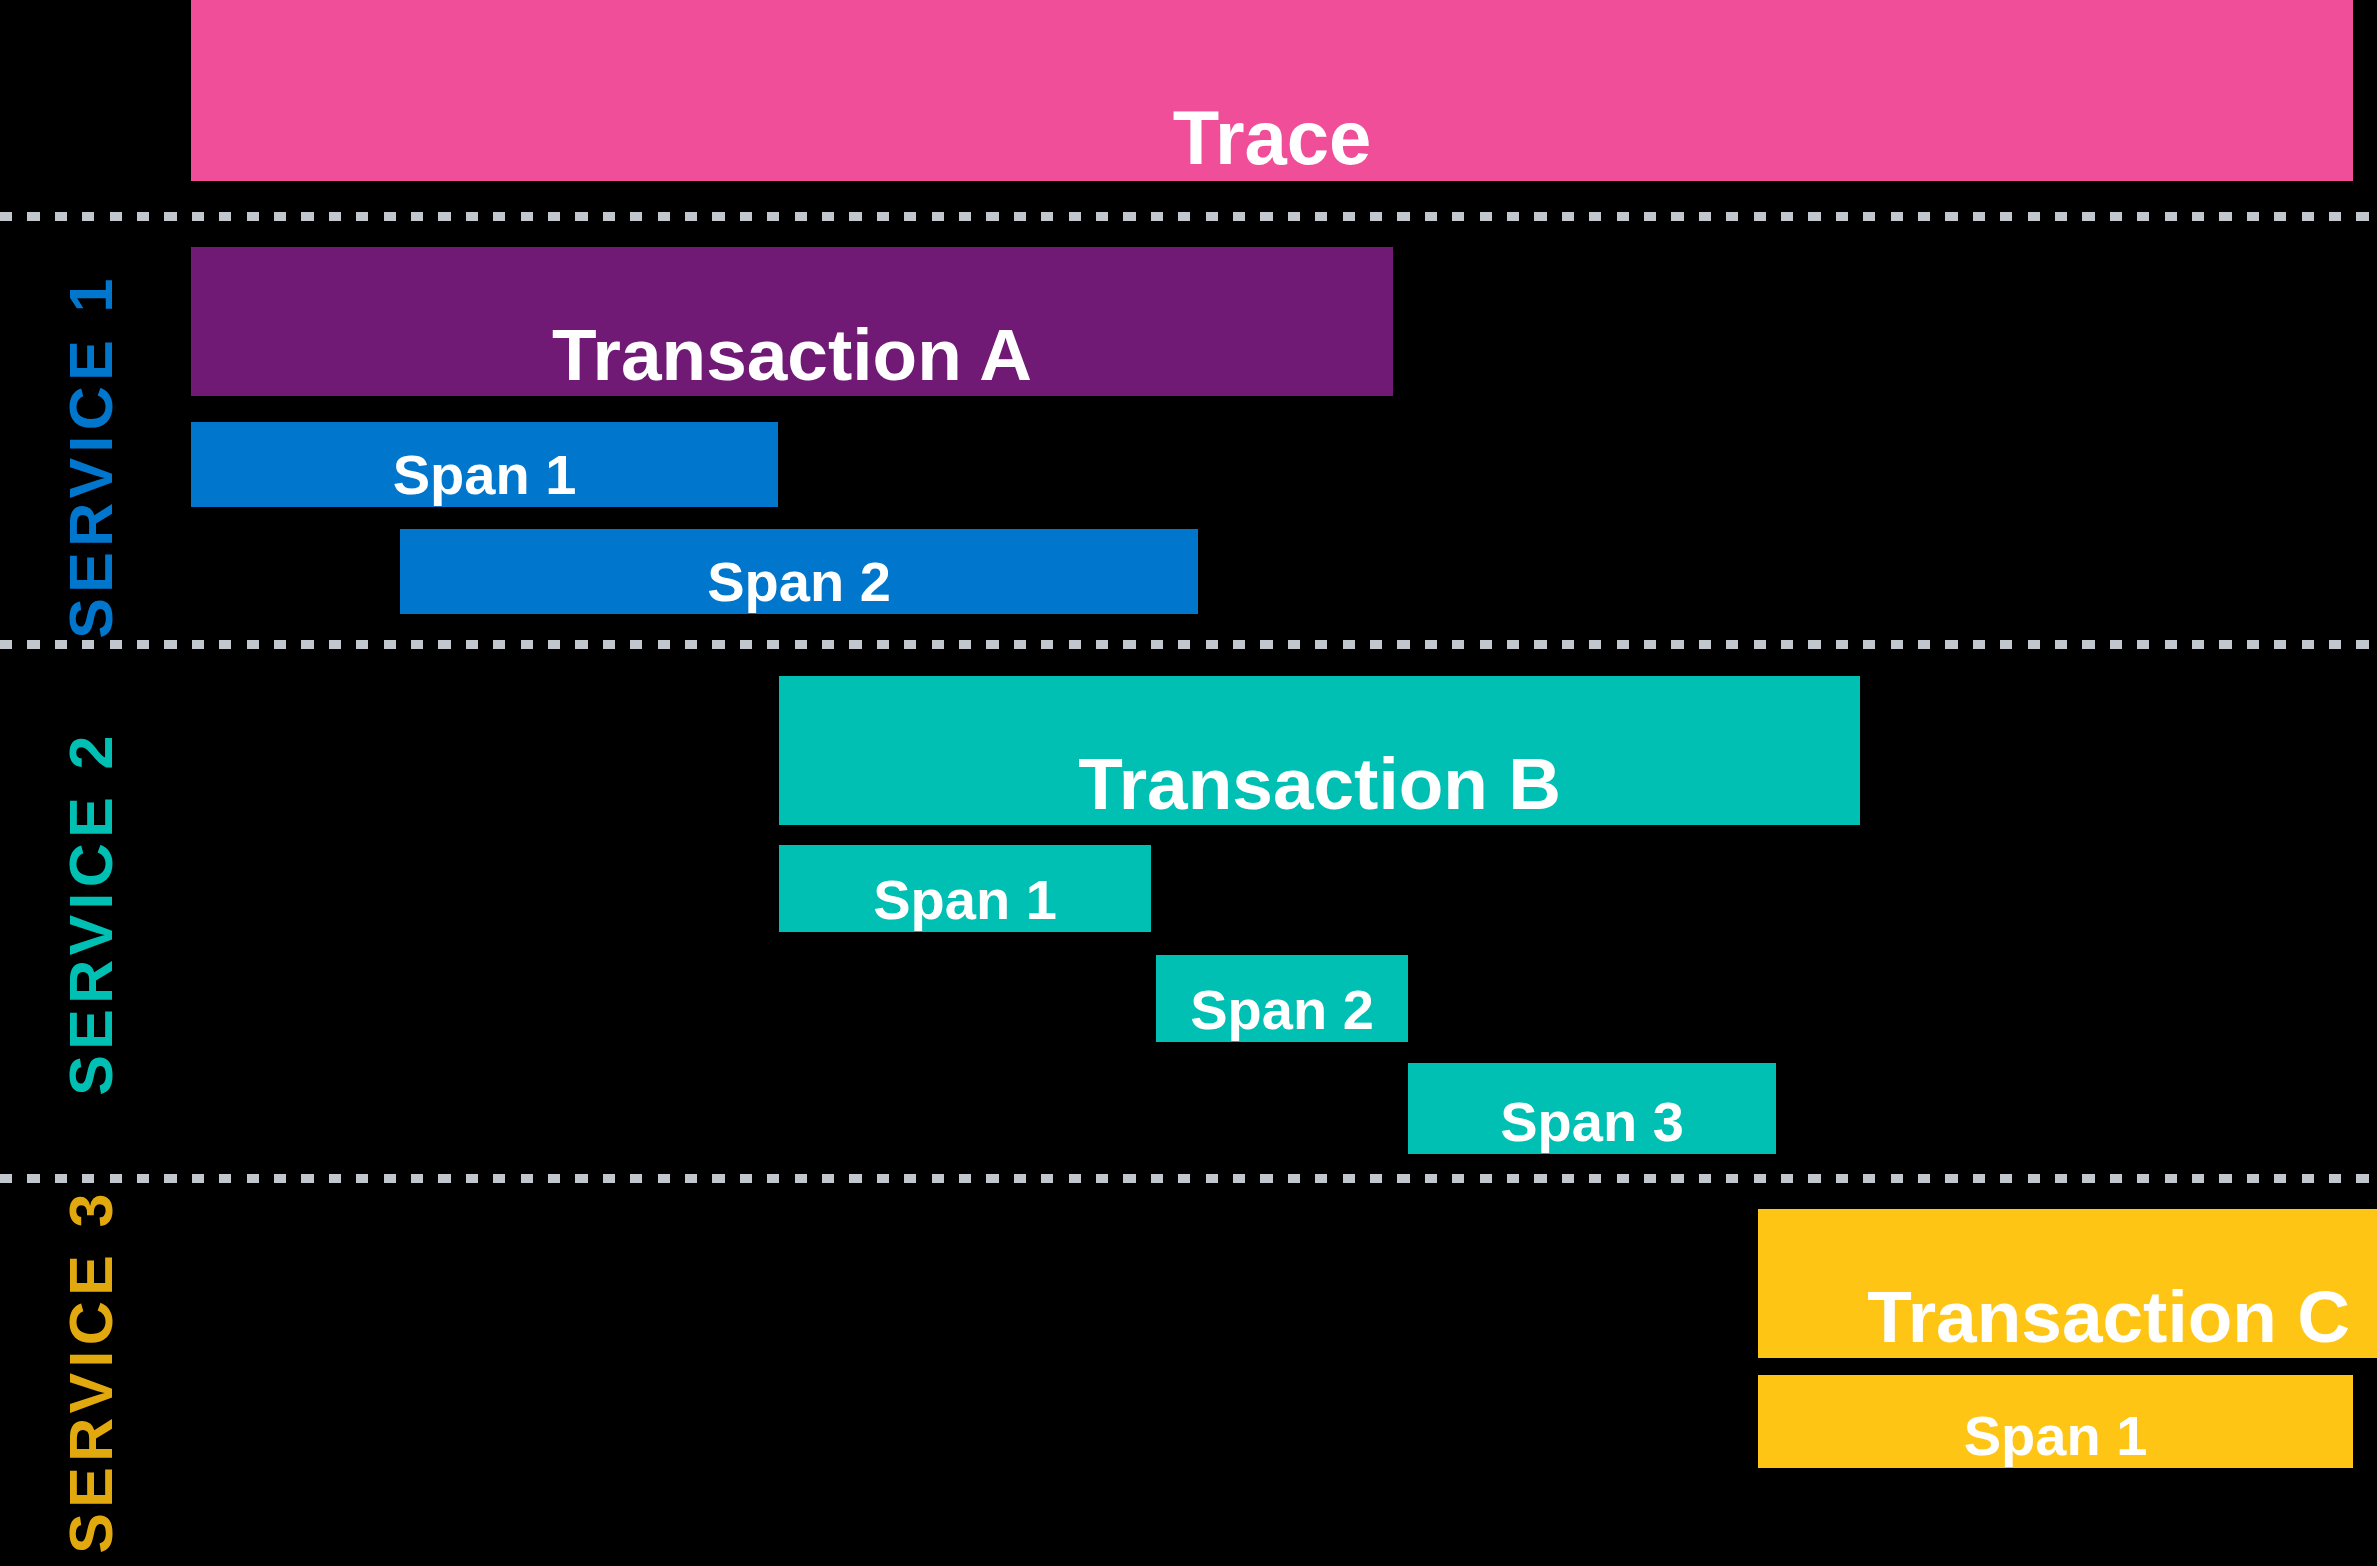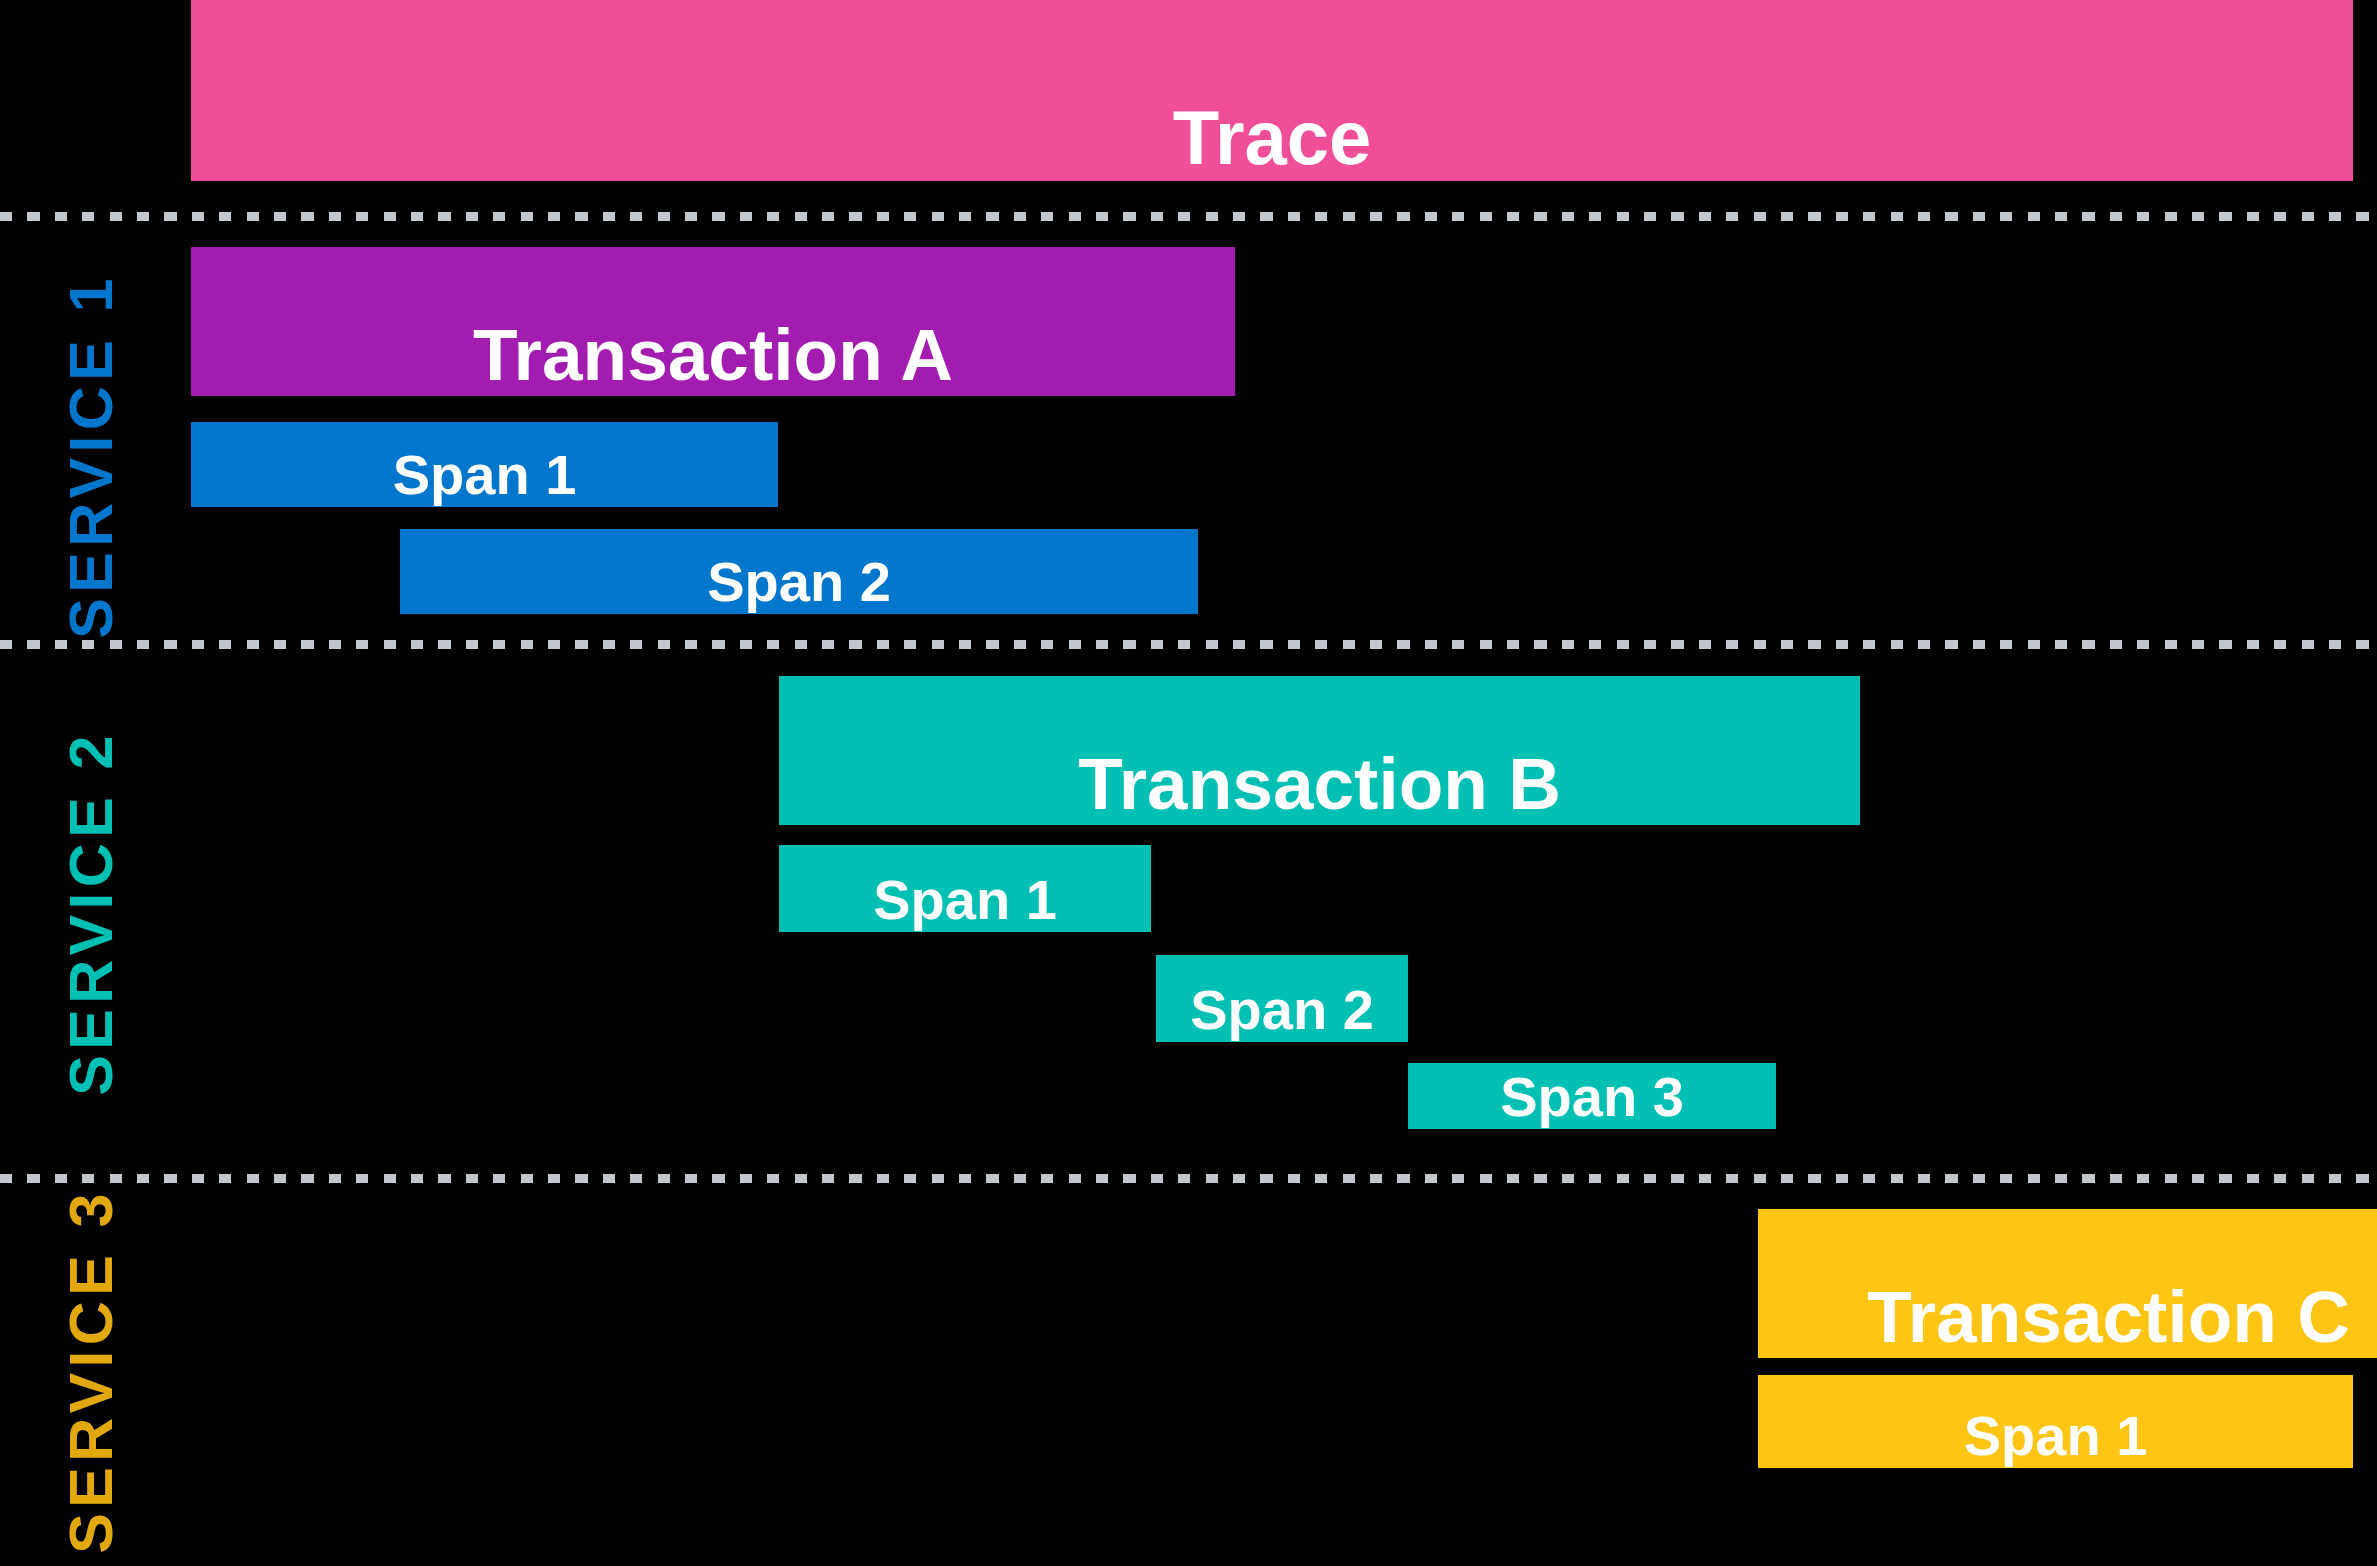--- a/index.html
+++ b/index.html
@@ -51,40 +51,40 @@
   <div id="trace-bar" class="bar trace" style="left: 191px; top: 0px; width: 2162px; height: 181px; background: rgb(240, 78, 152); color: rgb(255, 255, 255);">
     <span>Trace</span>
   </div>
   <div id="dividers">
       <div class="divider" style="top: 212px; height: 9.1px; background: repeating-linear-gradient(to right, rgb(194, 199, 206) 0px, rgb(194, 199, 206) 12.2px, transparent 12.2px, transparent 27.4px);"></div>
       <div class="divider" style="top: 640px; height: 9.1px; background: repeating-linear-gradient(to right, rgb(194, 199, 206) 0px, rgb(194, 199, 206) 12.2px, transparent 12.2px, transparent 27.4px);"></div>
       <div class="divider" style="top: 1174px; height: 9.1px; background: repeating-linear-gradient(to right, rgb(194, 199, 206) 0px, rgb(194, 199, 206) 12.2px, transparent 12.2px, transparent 27.4px);"></div>
     </div>
   <div id="services">
       <div class="service-label" style="left: 91px; top: 456px; color: rgb(0, 119, 204);">SERVICE 1</div>
-      <div class="bar transaction" style="left: 191px; top: 247px; width: 1044px; height: 149px; background: #a21caf;">
+      <div class="bar transaction" style="left: 191px; top: 247px; width: 1202px; height: 149px; background: #701a75;">
         <span>Transaction A</span>
       </div>
       <div class="bar span" style="left: 191px; top: 422px; width: 587px; height: 85px; background: rgb(0, 119, 204);">
         <span>Span 1</span>
       </div>
       <div class="bar span" style="left: 400px; top: 529px; width: 798px; height: 85px; background: rgb(0, 119, 204);">
         <span>Span 2</span>
       </div>
       <div class="service-label" style="left: 91px; top: 913px; color: rgb(0, 191, 179);">SERVICE 2</div>
       <div class="bar transaction" style="left: 779px; top: 676px; width: 1081px; height: 149px; background: rgb(0, 191, 179);">
         <span>Transaction B</span>
       </div>
       <div class="bar span" style="left: 779px; top: 845px; width: 372px; height: 87px; background: rgb(0, 191, 179);">
         <span>Span 1</span>
       </div>
       <div class="bar span" style="left: 1156px; top: 955px; width: 252px; height: 87px; background: rgb(0, 191, 179);">
         <span>Span 2</span>
       </div>
-      <div class="bar span" style="left: 1408px; top: 1063px; width: 368px; height: 66px; background: rgb(0, 191, 179);">
+      <div class="bar span" style="left: 1408px; top: 1063px; width: 368px; height: 91px; background: rgb(0, 191, 179);">
         <span>Span 3</span>
       </div>
       <div class="service-label" style="left: 91px; top: 1371px; color: rgb(225, 169, 14);">SERVICE 3</div>
       <div class="bar transaction" style="left: 1758px; top: 1209px; width: 701px; height: 149px; background: rgb(254, 197, 20);">
         <span>Transaction C</span>
       </div>
       <div class="bar span" style="left: 1758px; top: 1375px; width: 595px; height: 93px; background: rgb(254, 197, 20);">
         <span>Span 1</span>
       </div>
     </div>

